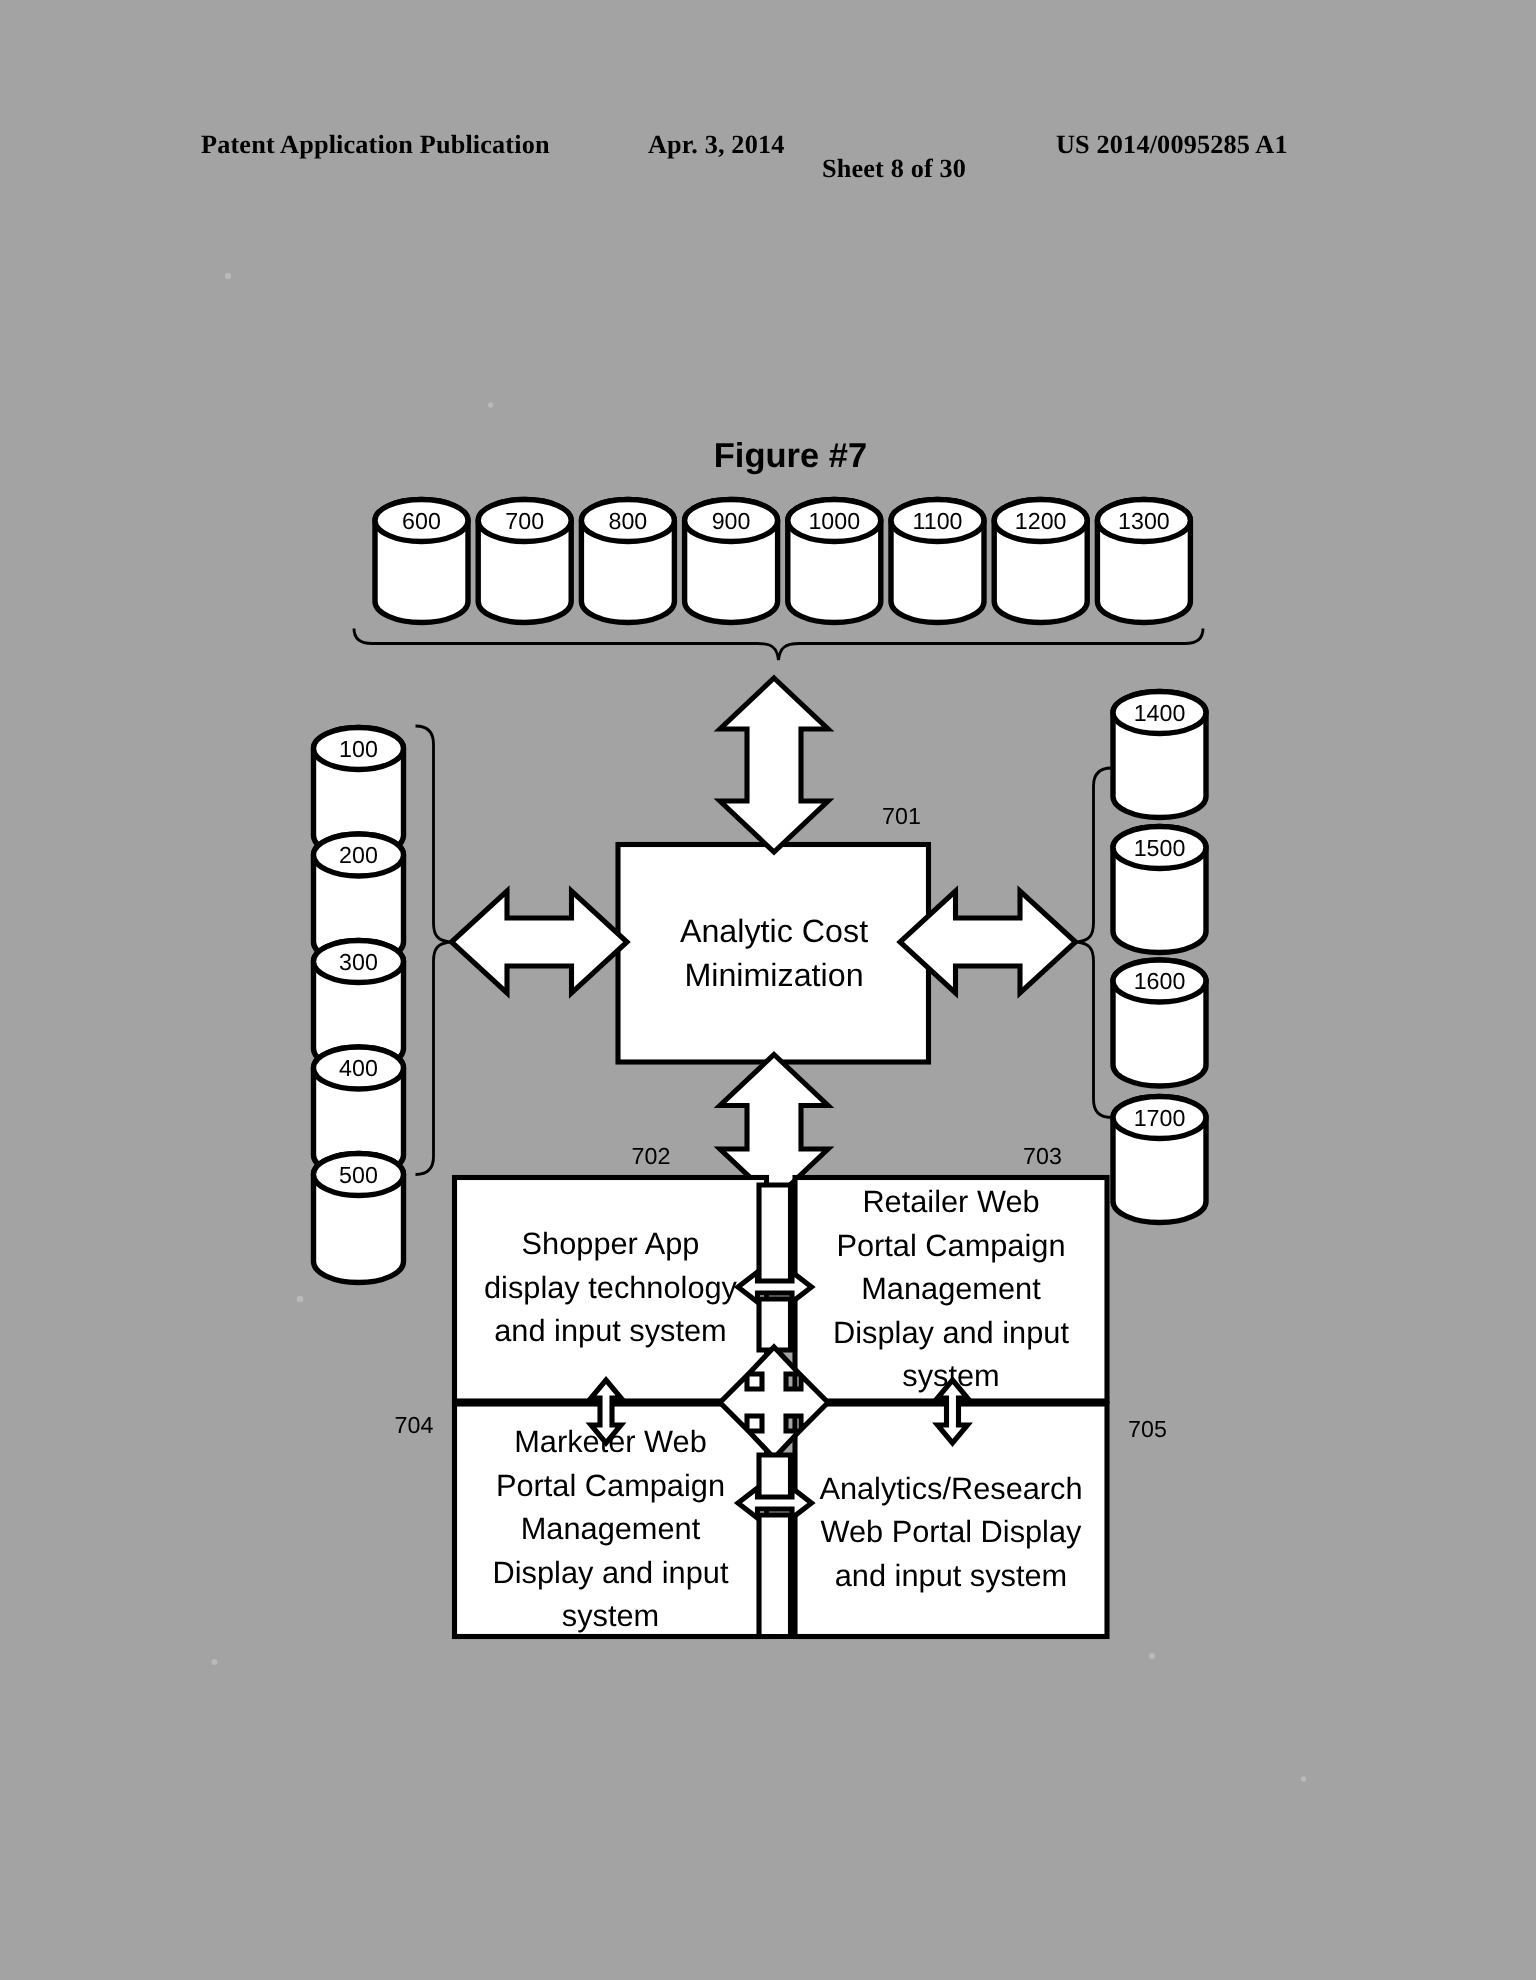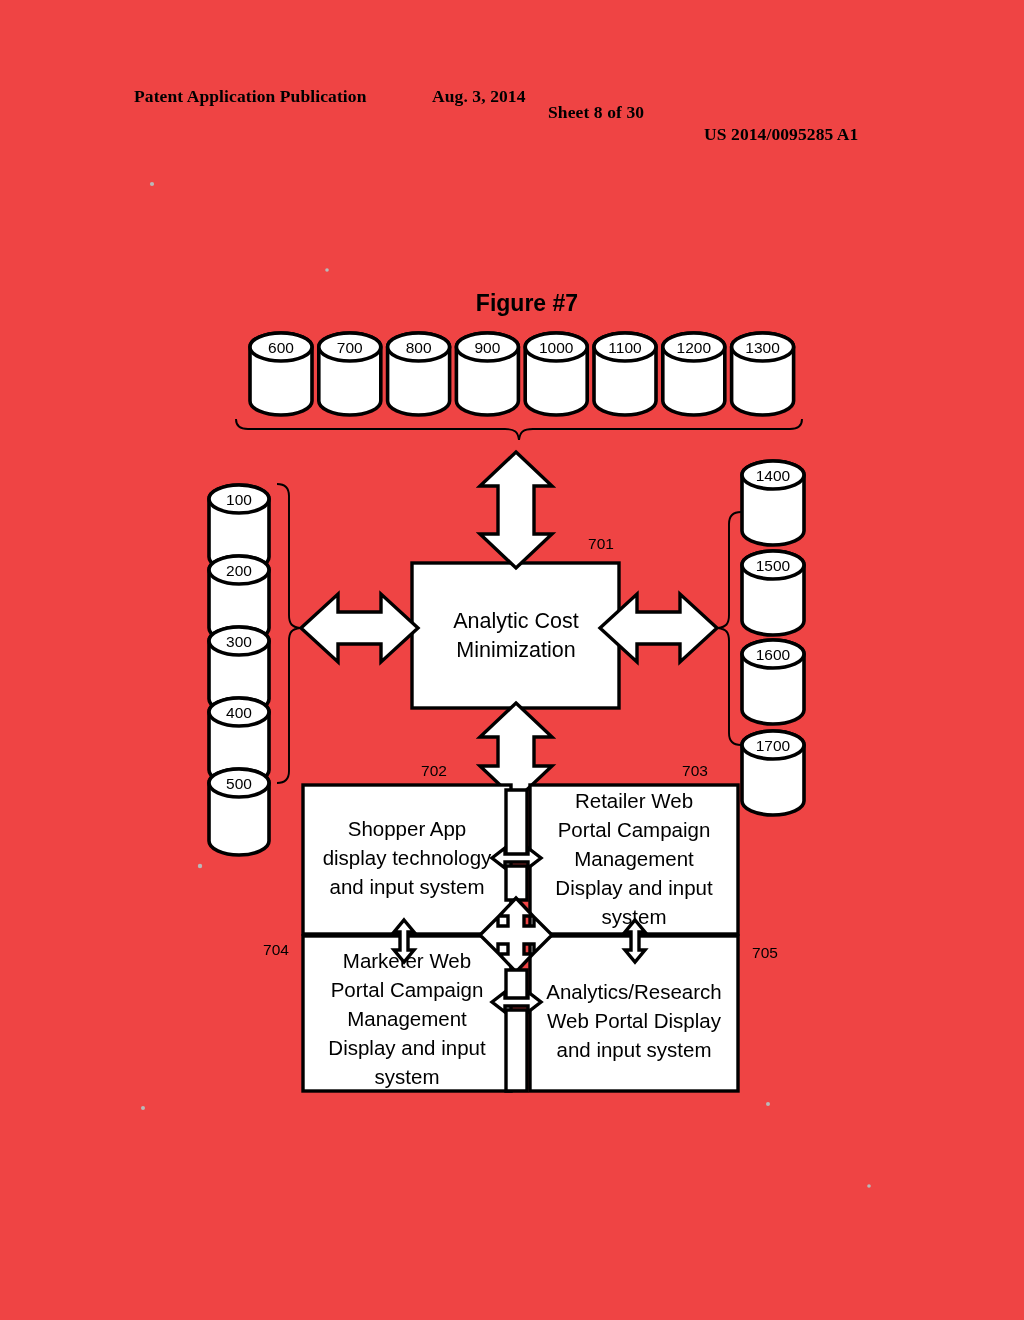--- a/index.html
+++ b/index.html
@@ -11,21 +11,21 @@
     width: 1024px;
     height: 1320px;
     font-family: "Liberation Sans", sans-serif;
     color: #000000;
     position: relative;
     overflow: hidden;
   }
   .page {
     position: absolute;
     inset: 0;
-    background: #ef4444;
+    background: #a3a3a3;
   }
   
   .pub-header {
     position: absolute;
     top: 86px;
     left: 0;
     width: 1024px;
     height: 28px;
     font-family: "Liberation Serif", serif;
     font-weight: bold;
@@ -33,21 +33,21 @@
     letter-spacing: 0.1px;
     white-space: nowrap;
   }
   .pub-header .seg {
     position: absolute;
     top: 0;
   }
   .h-pub   { left: 134px; }
   .h-date  { left: 432px; }
   .h-sheet { left: 548px; margin-top: 16px; }
-  .h-num   { left: 704px; margin-top: 38px; }
+  .h-num   { left: 704px; }
 
   
   #figure-svg {
     position: absolute;
     top: 0;
     left: 0;
     width: 1024px;
     height: 1320px;
     display: block;
   }
@@ -101,21 +101,21 @@
     fill: #b9b9b9;
   }
 </style>
 </head>
 <body>
 
 <div class="page">
 
   <div class="pub-header">
     <span class="seg h-pub">Patent Application Publication</span>
-    <span class="seg h-date">Aug. 3, 2014</span>
+    <span class="seg h-date">Apr. 3, 2014</span>
     <span class="seg h-sheet">Sheet 8 of 30</span>
     <span class="seg h-num">US 2014/0095285 A1</span>
   </div>
 
   <svg id="figure-svg" viewBox="0 0 1024 1320">
 
     <text class="fig-title" x="527" y="311" text-anchor="middle">Figure #7</text>
 
     <g id="top-cylinders">
         <path class="stroke-heavy" d="M 250 347

